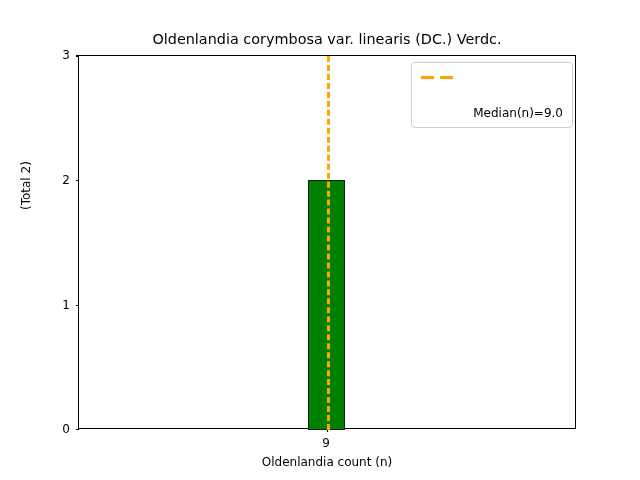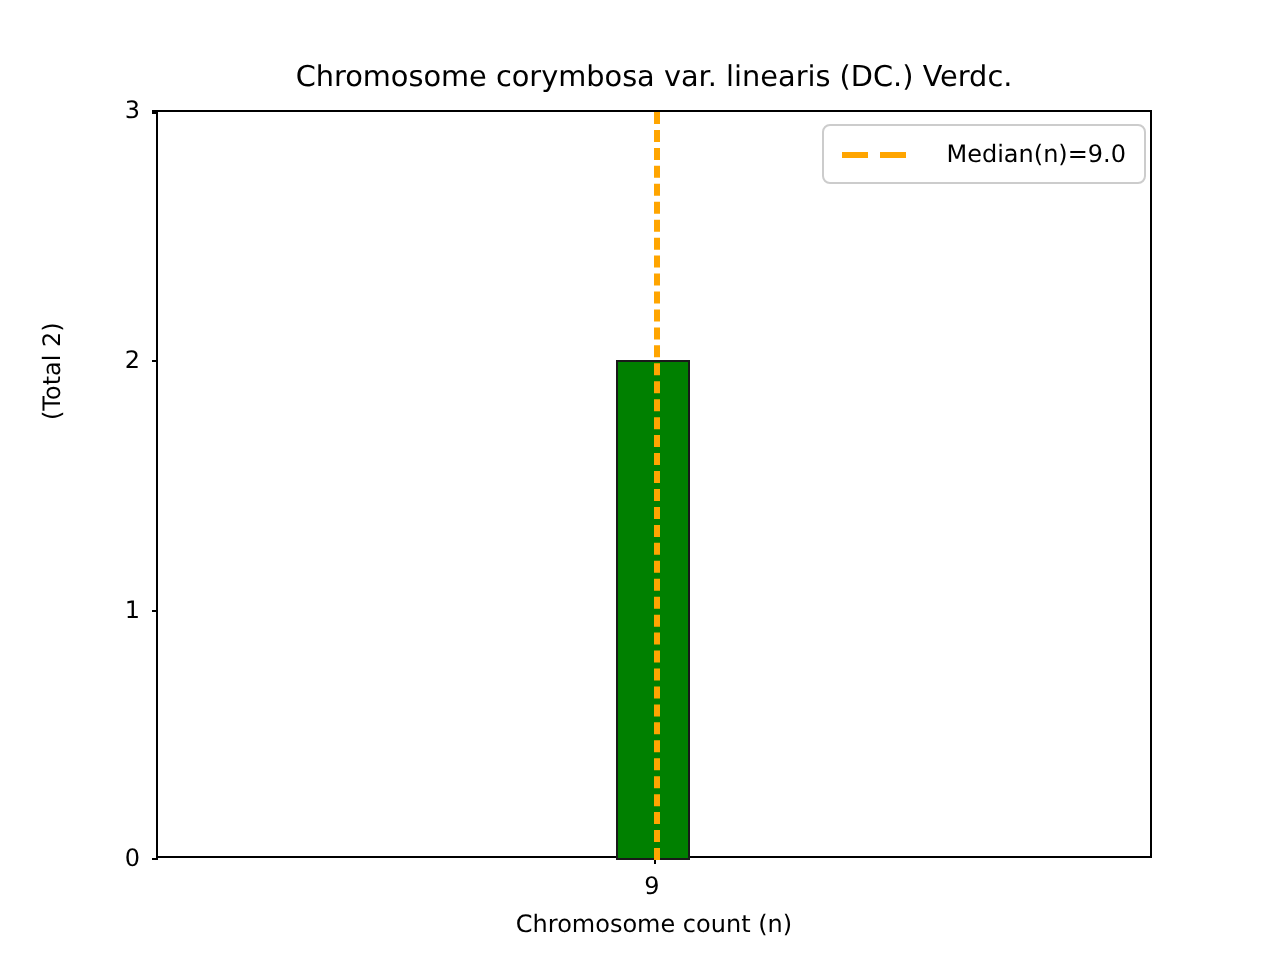--- a/index.html
+++ b/index.html
@@ -154,40 +154,41 @@
   }
   #legend-swatch .dash.d1 { left: 1px;  width: 13px; }
   #legend-swatch .dash.d2 { left: 20px; width: 13px; }
   #legend-text {
     flex: 1 1 auto;
     text-align: right;
     font-size: 12px;
     line-height: 16px;
     color: #000000;
     white-space: nowrap;
+    margin-top: 36px;
   }
   #legend-text div { display: block; }
 </style>
 </head>
 <body>
 
 <div id="figure">
 
-  <div id="chart-title">Chromosome corymbosa var. linearis (DC.) Verdc.</div>
+  <div id="chart-title">Oldenlandia corymbosa var. linearis (DC.) Verdc.</div>
 
   <div id="ylabel-2">(Total 2)</div>
 
   <div class="ytick-label" style="left:50px; top:49px; width:20px;">3</div>
   <div class="ytick-label" style="left:50px; top:174px; width:20px;">2</div>
   <div class="ytick-label" style="left:50px; top:299px; width:20px;">1</div>
   <div class="ytick-label" style="left:50px; top:423px; width:20px;">0</div>
 
   <div class="xtick-label" style="left:306px; width:40px;">9</div>
 
-  <div id="xlabel">Chromosome count (n)</div>
+  <div id="xlabel">Oldenlandia count (n)</div>
 
   <div id="plot-area">
 
     <div class="ytick-mark" style="top:-0.6px;"></div>
     <div class="ytick-mark" style="top:124.0px;"></div>
     <div class="ytick-mark" style="top:248.6px;"></div>
     <div class="ytick-mark" style="top:373.2px;"></div>
 
     <div class="xtick-mark" style="left:247.5px;"></div>
 

